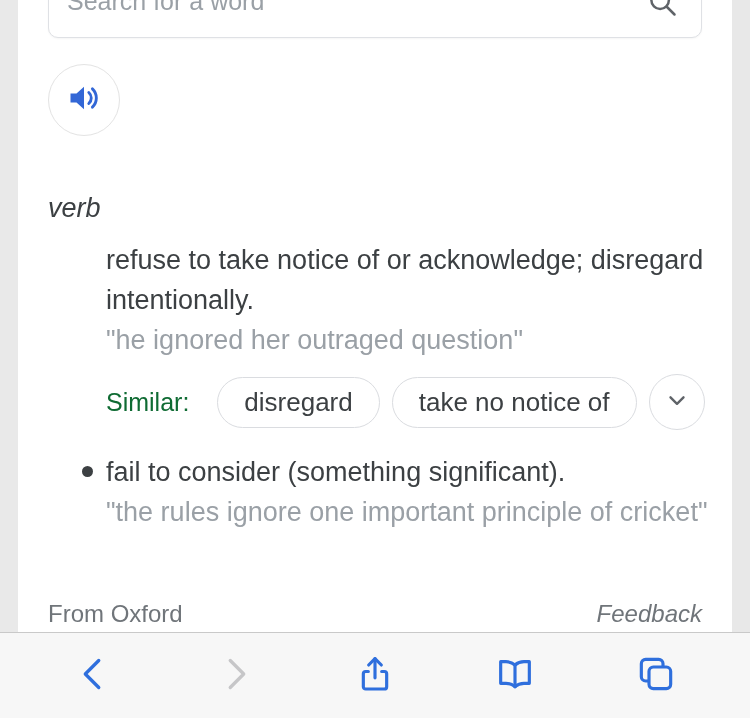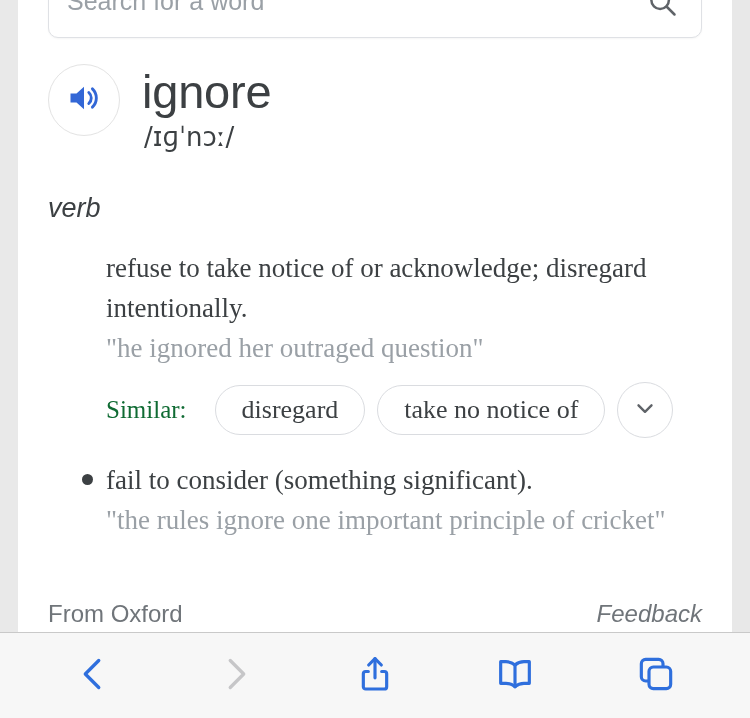--- a/index.html
+++ b/index.html
@@ -122,23 +122,22 @@
     top: 193px;
     font-style: italic;
     font-size: 27px;
     color: #3c4043;
   }
 
   
   .senses {
     position: absolute;
     left: 30px;
-    top: 248px;
+    top: 240px;
     width: 660px;
-    font-family: Liberation Serif, serif;
   }
 
   .sense { position: relative; }
 
   .sense-body {
     padding-left: 58px;
     position: relative;
   }
 
   .bullet {
@@ -265,24 +264,20 @@
 
     <div class="headrow">
       <div class="speaker-btn">
         <span>
           <svg viewBox="0 0 24 24" width="36" height="36" fill="none">
             <polygon points="3,9 7,9 12,4.5 12,19.5 7,15 3,15" fill="#3367d6"></polygon>
             <path d="M15.2 8.3a5 5 0 0 1 0 7.4" stroke="#3367d6" stroke-width="1.9" stroke-linecap="round" fill="none"></path>
             <path d="M17.6 5.9a8.4 8.4 0 0 1 0 12.2" stroke="#3367d6" stroke-width="1.9" stroke-linecap="round" fill="none"></path>
           </svg>
         </span>
-      </div>
-      <div class="headtext">
-        <div class="headword">ignore</div>
-        <div class="phonetic">/ɪɡˈnɔː/</div>
       </div>
     </div>
 
     <div class="pos">verb</div>
 
     <div class="senses">
 
       <div class="sense">
         <div class="sense-body">
           <div class="def">refuse to take notice of or acknowledge; disregard intentionally.</div>

